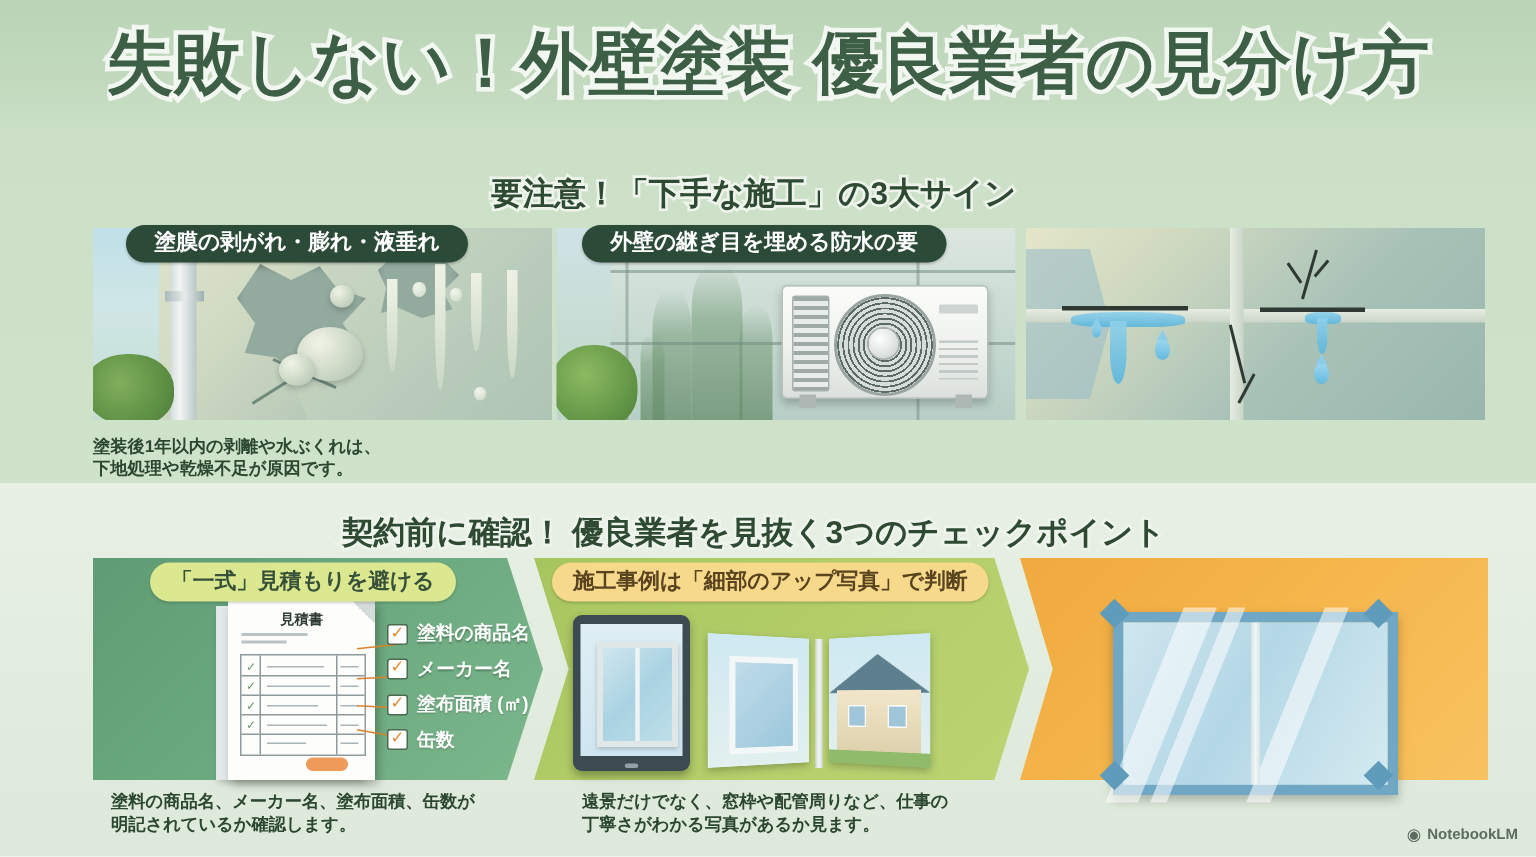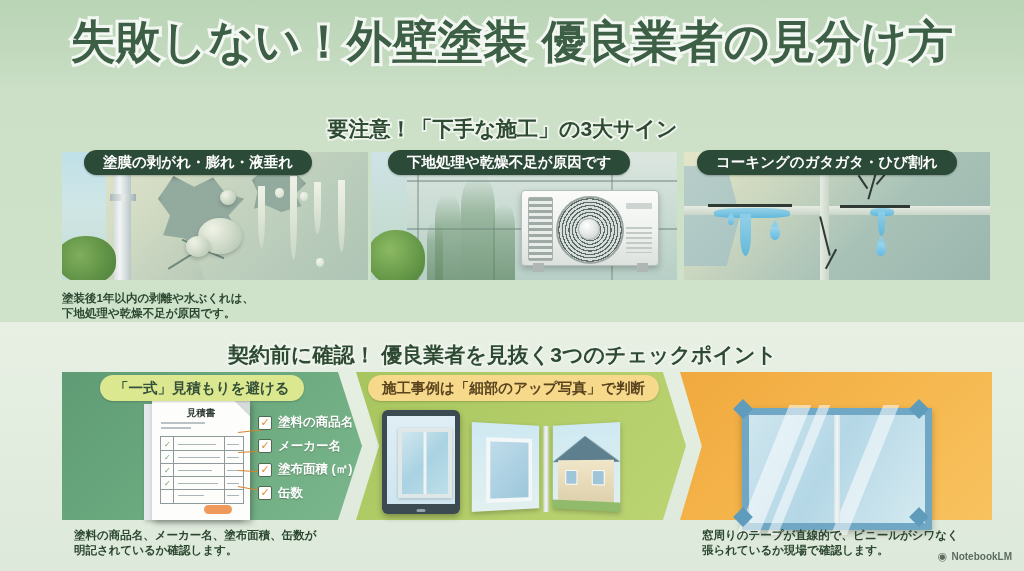--- a/index.html
+++ b/index.html
@@ -400,21 +400,21 @@
       <div class="p2-grille"></div>
       <div class="p2-fan"></div>
       <div class="p2-hub"></div>
       <div class="p2-badge"></div>
       <div class="p2-vents"></div>
     </div>
     <div class="p2-foot" style="left:162px; top:111px;"></div>
     <div class="p2-foot" style="left:266px; top:111px;"></div>
     <div class="p2-bush"></div>
   </div>
-  <div class="panel-label" id="label-2">下地処理や乾燥不足が原因です</div>
+  <div class="panel-label" id="label-2">外壁の継ぎ目を埋める防水の要</div>
 
   <div class="panel" id="panel-3">
     <div class="p3-bg"></div>
     <div class="p3-hexL"></div>
     <div class="p3-joint-h"></div>
     <div class="p3-joint-v"></div>
     <div class="p3-crackline" style="left:188px; top:14px; width:2px; height:34px; transform:rotate(16deg);"></div>
     <div class="p3-crackline" style="left:178px; top:22px; width:2px; height:16px; transform:rotate(-34deg);"></div>
     <div class="p3-crackline" style="left:196px; top:20px; width:2px; height:14px; transform:rotate(40deg);"></div>
     <div class="p3-crackline" style="left:140px; top:64px; width:2px; height:40px; transform:rotate(-14deg);"></div>
@@ -422,21 +422,20 @@
     <div class="p3-crackline" style="left:24px; top:52px; width:84px; height:2.5px;"></div>
     <div class="p3-crackline" style="left:156px; top:53px; width:70px; height:2.5px;"></div>
     <div class="p3-water" style="left:30px; top:56px; width:76px; height:10px; border-radius:40% 40% 30% 30%;"></div>
     <div class="p3-water" style="left:56px; top:62px; width:11px; height:42px; border-radius:0 0 50% 50%;"></div>
     <div class="p3-water" style="left:186px; top:56px; width:24px; height:8px; border-radius:40% 40% 30% 30%;"></div>
     <div class="p3-water" style="left:194px; top:60px; width:7px; height:24px; border-radius:0 0 50% 50%;"></div>
     <div class="p3-teardrop" style="left:86px; top:74px; width:10px; height:14px;"></div>
     <div class="p3-teardrop" style="left:44px; top:64px; width:6px; height:9px;"></div>
     <div class="p3-teardrop" style="left:192px; top:90px; width:10px; height:14px;"></div>
   </div>
-  <div class="panel-label" id="label-3">コーキングのガタガタ・ひび割れ</div>
 
   <div class="section-heading" id="sec2-heading">契約前に確認！ 優良業者を見抜く3つのチェックポイント</div>
 
   <div class="chev" id="chev-1">
     <div class="chev-inner"></div>
   </div>
   <div class="doc-back"></div>
   <div class="doc">
     <div class="doc-fold"></div>
     <div class="doc-title">見積書</div>
@@ -517,36 +516,36 @@
       <div class="bp-roof"></div>
       <div class="bp-house-wall">
         <div class="bp-hwin" style="left:8px; top:10px;"></div>
         <div class="bp-hwin" style="left:36px; top:10px;"></div>
       </div>
       <div class="bp-grass"></div>
     </div>
     <div class="book-spine"></div>
   </div>
   <div class="chev-label" id="chev-label-2">施工事例は「細部のアップ写真」で判断</div>
+  <div class="caption2" id="cap2-2">遠景だけでなく、窓枠や配管周りなど、仕事の
+丁寧さがわかる写真があるか見ます。</div>
 
   <div class="chev" id="chev-3">
     <div class="chev-inner"></div>
   </div>
   <div class="mask-win">
     <div class="mask-glass"></div>
     <div class="mask-shine" style="left:14px; top:-10px; width:22px; height:130px;"></div>
     <div class="mask-shine" style="left:44px; top:-10px; width:11px; height:130px;"></div>
     <div class="mask-shine" style="left:108px; top:-10px; width:16px; height:130px;"></div>
     <div class="mask-mullion"></div>
   </div>
   <div class="mask-tape-corner" style="left:736px; top:402px; transform:rotate(45deg);"></div>
   <div class="mask-tape-corner" style="left:912px; top:402px; transform:rotate(45deg);"></div>
   <div class="mask-tape-corner" style="left:736px; top:510px; transform:rotate(45deg);"></div>
   <div class="mask-tape-corner" style="left:912px; top:510px; transform:rotate(45deg);"></div>
-  <div class="caption2" id="cap2-3">窓周りのテープが直線的で、ビニールがシワなく
-張られているか現場で確認します。</div>
 
   <div class="watermark">
     <span class="wm-glyph">◉</span>
     <span>NotebookLM</span>
   </div>
 
 </div>
 
 </body></html>

